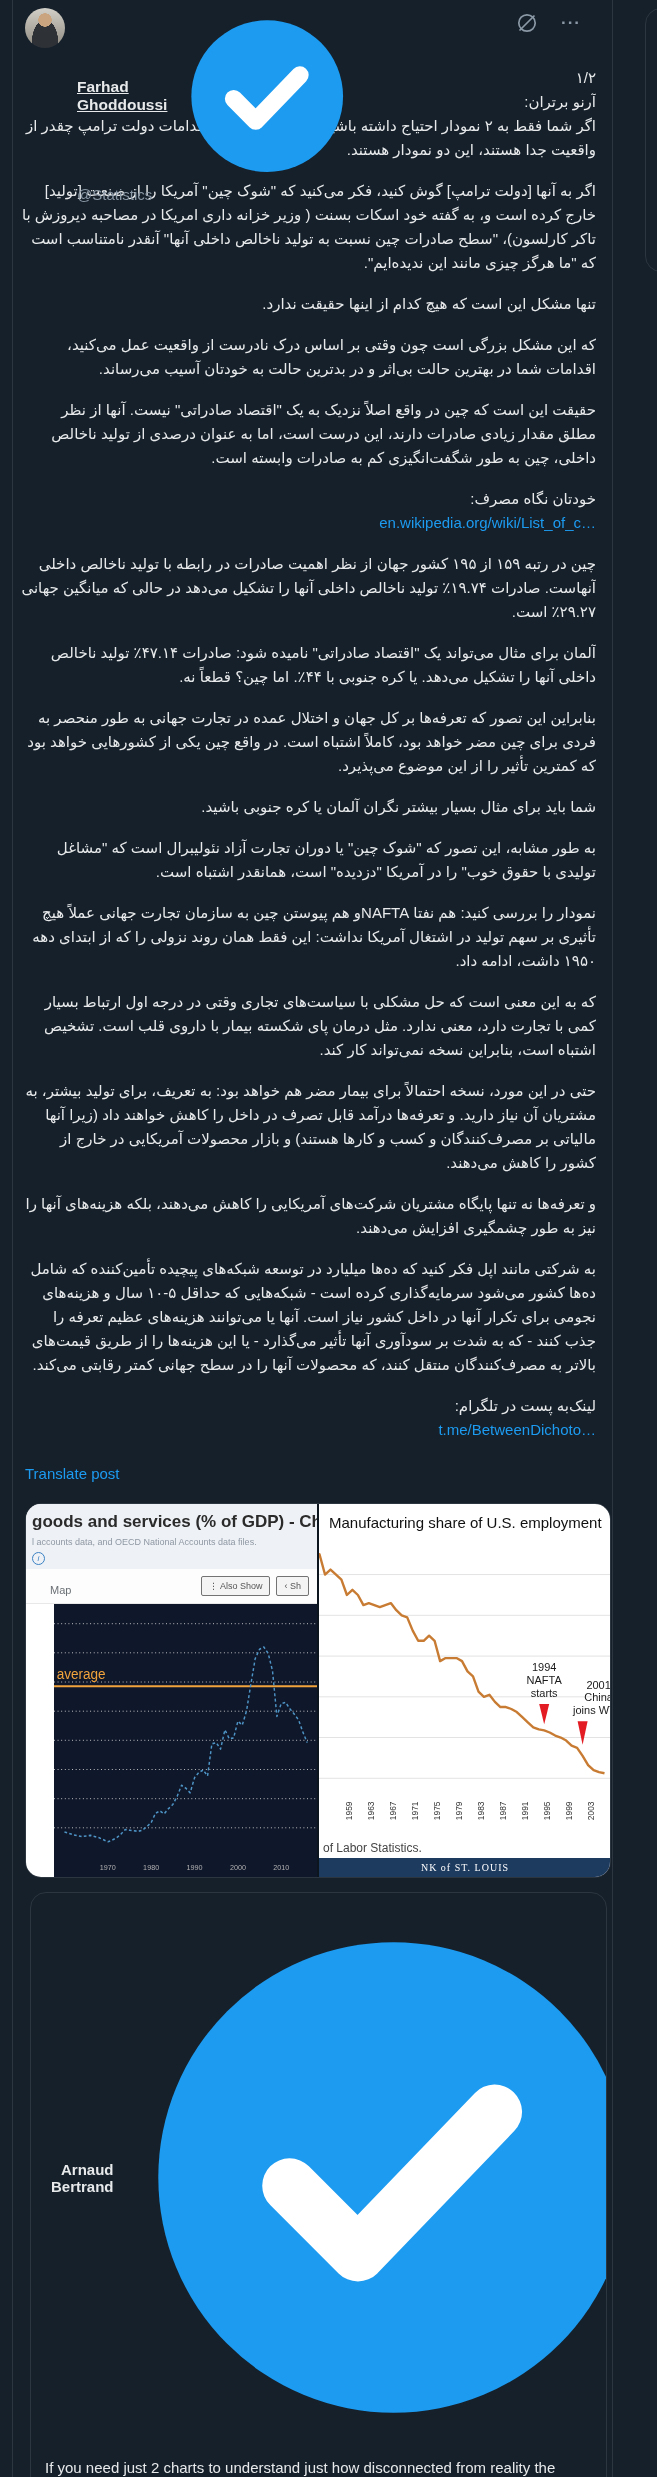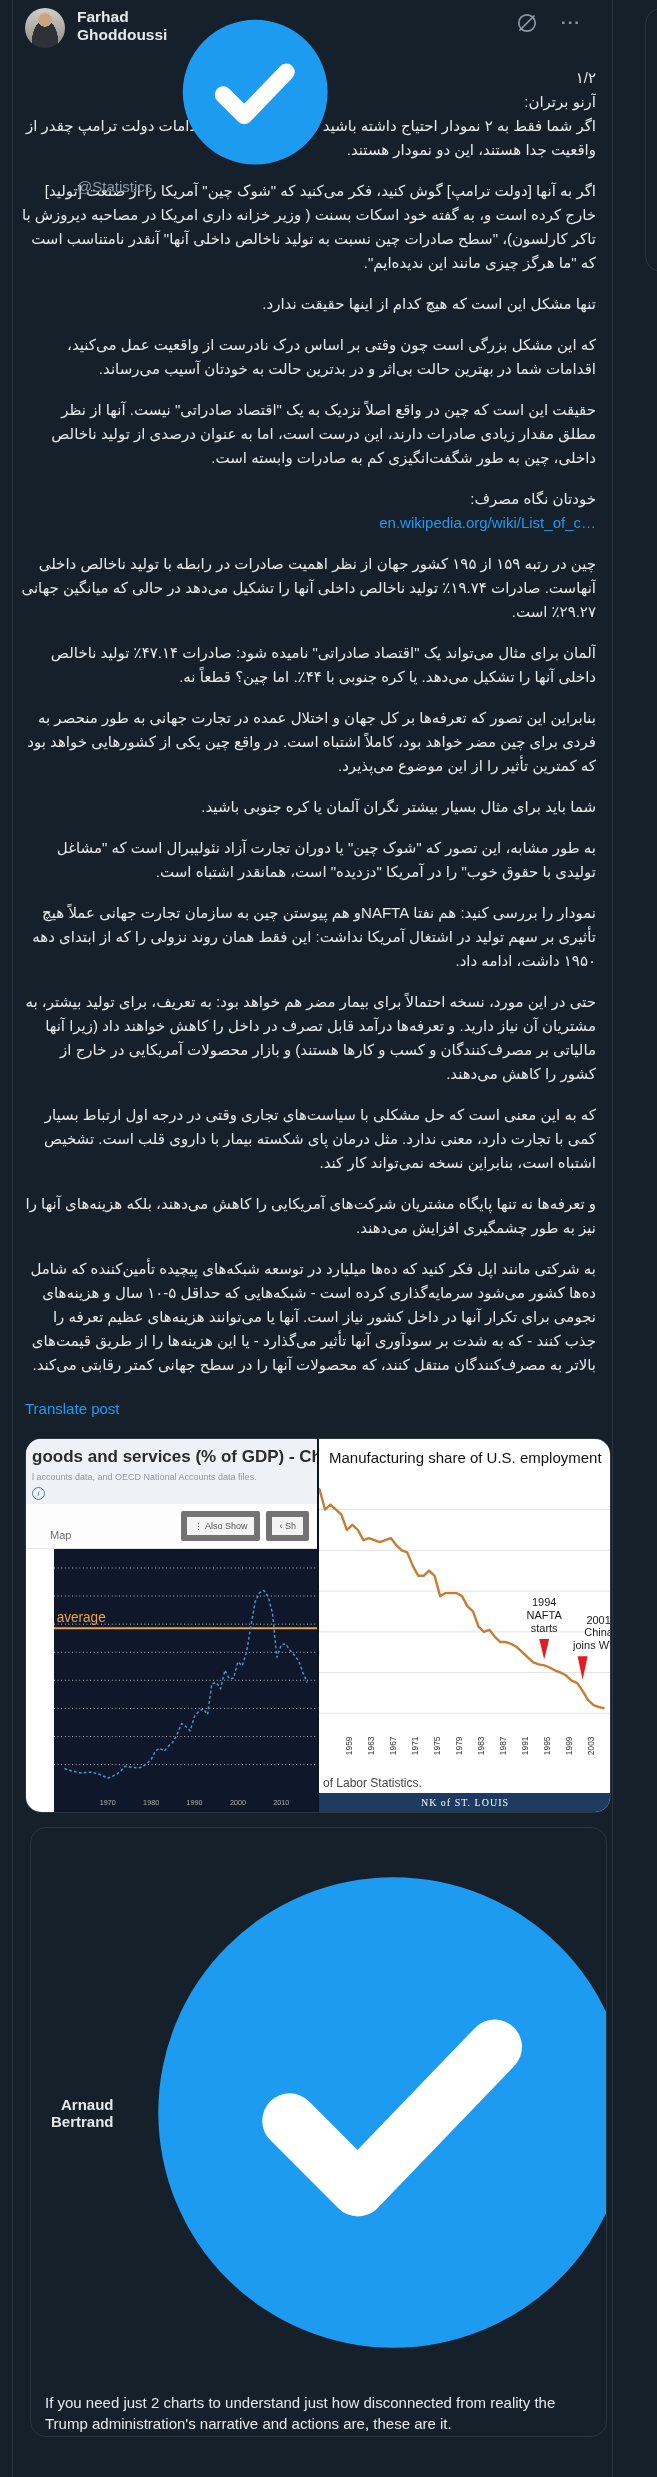--- a/index.html
+++ b/index.html
@@ -14,21 +14,21 @@
   .column{position:absolute;left:13px;top:0;width:599px;}
   
   .hdr{margin:8px 16px 0 12px;position:relative;height:44px;}
   .avatar{width:40px;height:40px;border-radius:50%;overflow:hidden;
     background:
       radial-gradient(circle at 50% 30%, #c9a47e 0 19%, rgba(0,0,0,0) 20%),
       radial-gradient(ellipse at 50% 86%, #2e3136 0 46%, rgba(0,0,0,0) 47%),
       linear-gradient(#d2cfc8,#8e8a80);
     position:absolute;left:0;top:0;}
   .nameblock{position:absolute;left:52px;top:0;}
-  .name-row{display:flex;gap:4px;}
+  .name-row{display:flex;align-items:center;gap:12px;text-decoration:underline;}
   .dname{font-weight:bold;font-size:15.5px;color:#e7e9ea;}
   .handle{font-size:15px;color:#8b98a5;margin-top:2px;}
   .hdr-icons{position:absolute;right:14px;top:4px;display:flex;gap:22px;align-items:center;}
   .iconbtn{width:22px;height:22px;display:flex;align-items:center;justify-content:center;cursor:pointer;}
   .dots{color:#8b98a5;font-size:17px;letter-spacing:1px;font-weight:bold;line-height:10px;}
   
   .tweet-text{margin:14px 16px 0 8px;max-height:1452px;overflow:hidden;
     direction:rtl;text-align:right;font-size:15px;line-height:24px;color:#e7e9ea;}
   .tblock{margin:0 0 17px 0;}
   .tline{display:block;}
@@ -44,21 +44,21 @@
   .wb{background:#fff;}
   .wb-head{background:#eef1f6;padding:8px 10px 4px 6px;}
   .wb-title{font-weight:bold;font-size:17px;color:#2b2b2b;white-space:nowrap;}
   .wb-sub{font-size:9px;color:#8f98a3;margin-top:5px;white-space:nowrap;}
   .wb-info{display:inline-block;margin-top:4px;width:11px;height:11px;border-radius:50%;
     border:1px solid #3b82c4;color:#3b82c4;font-size:8px;line-height:11px;text-align:center;font-style:italic;}
   .wb-toolbar{display:flex;align-items:flex-end;background:#fdfdfd;border-bottom:1px solid #e8e8e8;
     padding:7px 8px 7px 24px;}
   .wb-map{color:#6b7075;font-size:11px;}
   .wb-btns{margin-left:auto;display:flex;gap:6px;}
-  .wb-btn{background:#f4f4f4;border:6px solid #737373;border-radius:2px;color:#555;
+  .wb-btn{background:#f4f4f4;border:1px solid #737373;border-radius:2px;color:#555;
     font-size:9px;padding:4px 7px;white-space:nowrap;cursor:pointer;}
   .wb-chart{flex:1;min-height:0;background:#0f172a;margin-left:28px;}
   svg{display:block;width:100%;height:100%;}
   
   .fred{background:#fff;}
   .fred-title{font-size:15px;color:#111;padding:10px 4px 2px 10px;white-space:nowrap;}
   .fred-chart{flex:1;min-height:0;}
   .fred-src{font-size:12px;color:#444;padding:2px 0 3px 4px;white-space:nowrap;}
   .fred-bar{background:#1d3a5f;color:#fff;font-family:"Liberation Serif",serif;
     font-size:10px;letter-spacing:1px;padding:4px 0 4px 1px;white-space:nowrap;text-align:center;}
@@ -142,30 +142,34 @@
       <div class="tblock">
         <span class="tline">شما باید برای مثال بسیار بیشتر نگران آلمان یا کره جنوبی باشید.</span>
       </div>
       <div class="tblock">
         <span class="tline">به طور مشابه، این تصور که "شوک چین" یا دوران تجارت آزاد نئولیبرال است که "مشاغل تولیدی با حقوق خوب" را در آمریکا "دزدیده" است، همانقدر اشتباه است.</span>
       </div>
       <div class="tblock">
         <span class="tline">نمودار را بررسی کنید: هم نفتا NAFTAو هم پیوستن چین به سازمان تجارت جهانی عملاً هیچ تأثیری بر سهم تولید در اشتغال آمریکا نداشت: این فقط همان روند نزولی را که از ابتدای دهه ۱۹۵۰ داشت، ادامه داد.</span>
       </div>
       <div class="tblock">
+        <span class="tline">که به این معنی است که حل مشکلی با سیاست‌های تجاری وقتی در درجه اول ارتباط بسیار کمی با تجارت دارد، معنی ندارد. مثل درمان پای شکسته بیمار با داروی قلب است. تشخیص اشتباه است، بنابراین نسخه نمی‌تواند کار کند.</span>
+      </div>
+      <div class="tblock">
         <span class="tline">حتی در این مورد، نسخه احتمالاً برای بیمار مضر هم خواهد بود: به تعریف، برای تولید بیشتر، به مشتریان آن نیاز دارید. و تعرفه‌ها درآمد قابل تصرف در داخل را کاهش خواهند داد (زیرا آنها مالیاتی بر مصرف‌کنندگان و کسب و کارها هستند) و بازار محصولات آمریکایی در خارج از کشور را کاهش می‌دهند.</span>
       </div>
       <div class="tblock">
-        <span class="tline">که به این معنی است که حل مشکلی با سیاست‌های تجاری وقتی در درجه اول ارتباط بسیار کمی با تجارت دارد، معنی ندارد. مثل درمان پای شکسته بیمار با داروی قلب است. تشخیص اشتباه است، بنابراین نسخه نمی‌تواند کار کند.</span>
-      </div>
-      <div class="tblock">
         <span class="tline">و تعرفه‌ها نه تنها پایگاه مشتریان شرکت‌های آمریکایی را کاهش می‌دهند، بلکه هزینه‌های آنها را نیز به طور چشمگیری افزایش می‌دهند.</span>
       </div>
       <div class="tblock">
         <span class="tline">به شرکتی مانند اپل فکر کنید که ده‌ها میلیارد در توسعه شبکه‌های پیچیده تأمین‌کننده که شامل ده‌ها کشور می‌شود سرمایه‌گذاری کرده است - شبکه‌هایی که حداقل ۵-۱۰ سال و هزینه‌های نجومی برای تکرار آنها در داخل کشور نیاز است. آنها یا می‌توانند هزینه‌های عظیم تعرفه را جذب کنند - که به شدت بر سودآوری آنها تأثیر می‌گذارد - یا این هزینه‌ها را از طریق قیمت‌های بالاتر به مصرف‌کنندگان منتقل کنند، که محصولات آنها را در سطح جهانی کمتر رقابتی می‌کند.</span>
+      </div>
+      <div class="tblock">
+        <span class="tline">لینک‌به پست در تلگرام:</span>
+        <a class="tlink" href="#">t.me/BetweenDichoto…</a>
       </div>
     </div>
 
   <div class="translate">
     <a href="#">Translate post</a>
   </div>
 
   <div class="media media1">
       <div class="panel wb">
         <div class="wb-head"><div class="wb-title">goods and services (% of GDP) - China</div><div class="wb-sub">l accounts data, and OECD National Accounts data files.</div><span class="wb-info">i</span></div>

